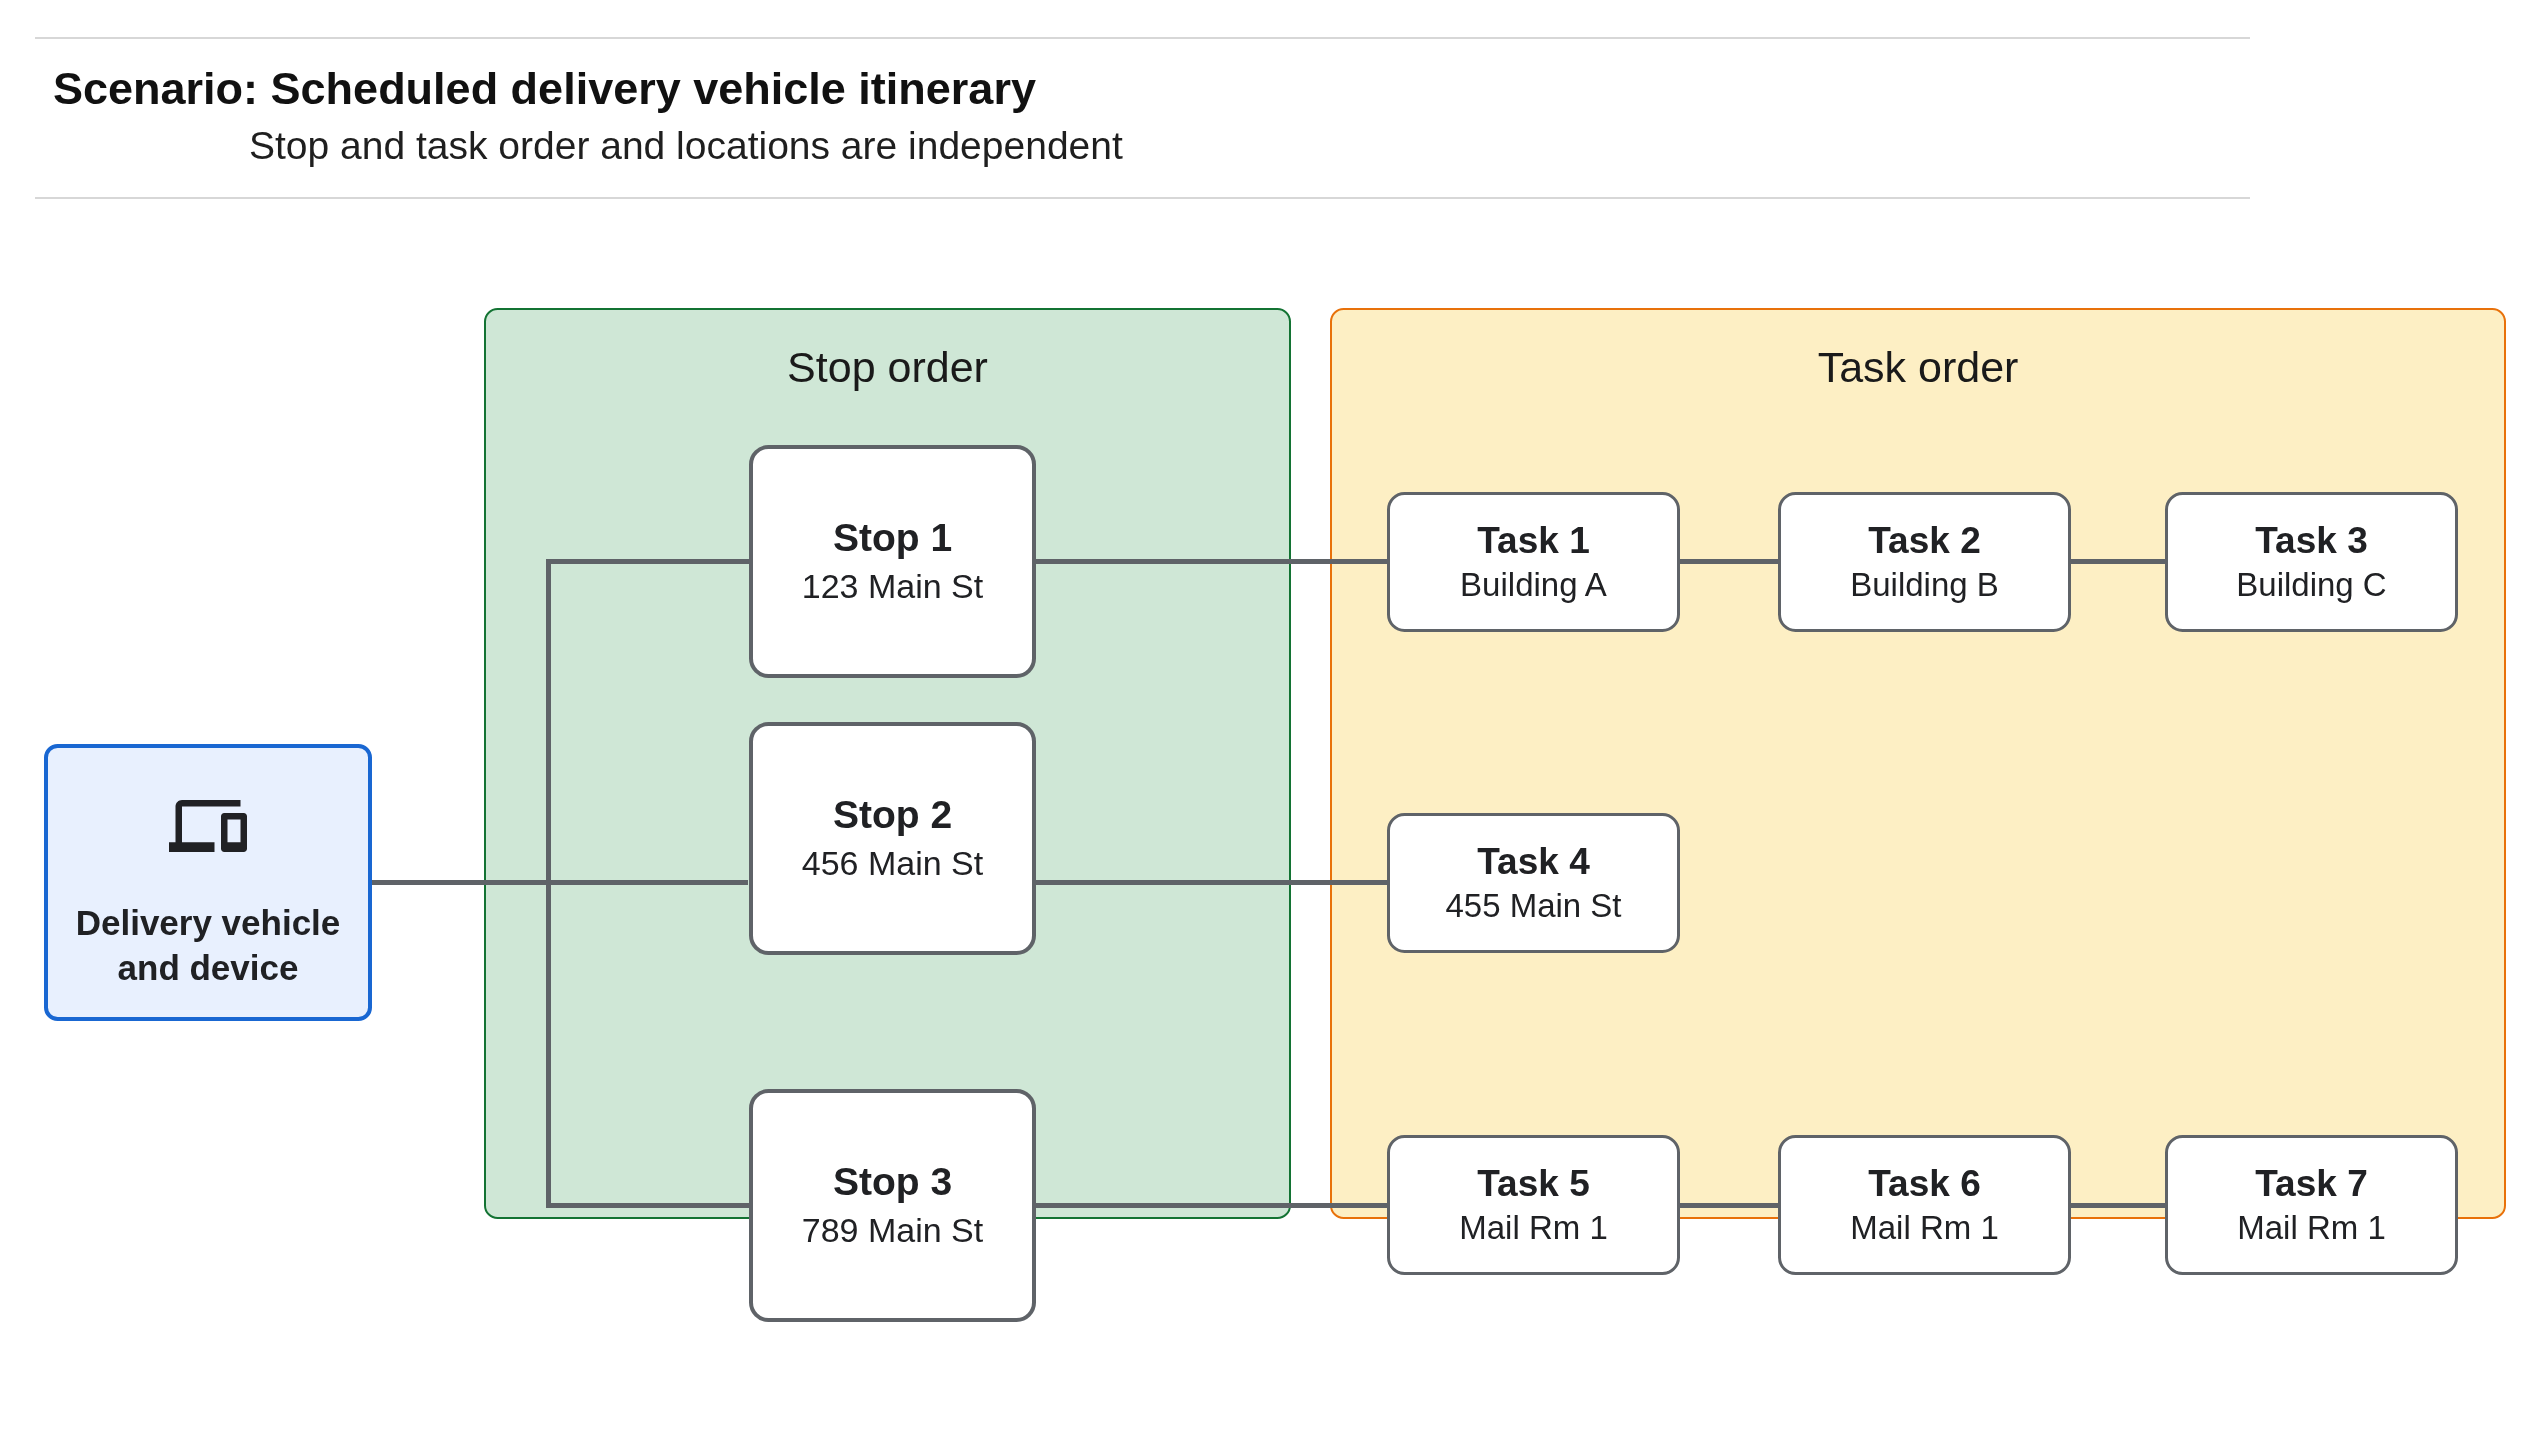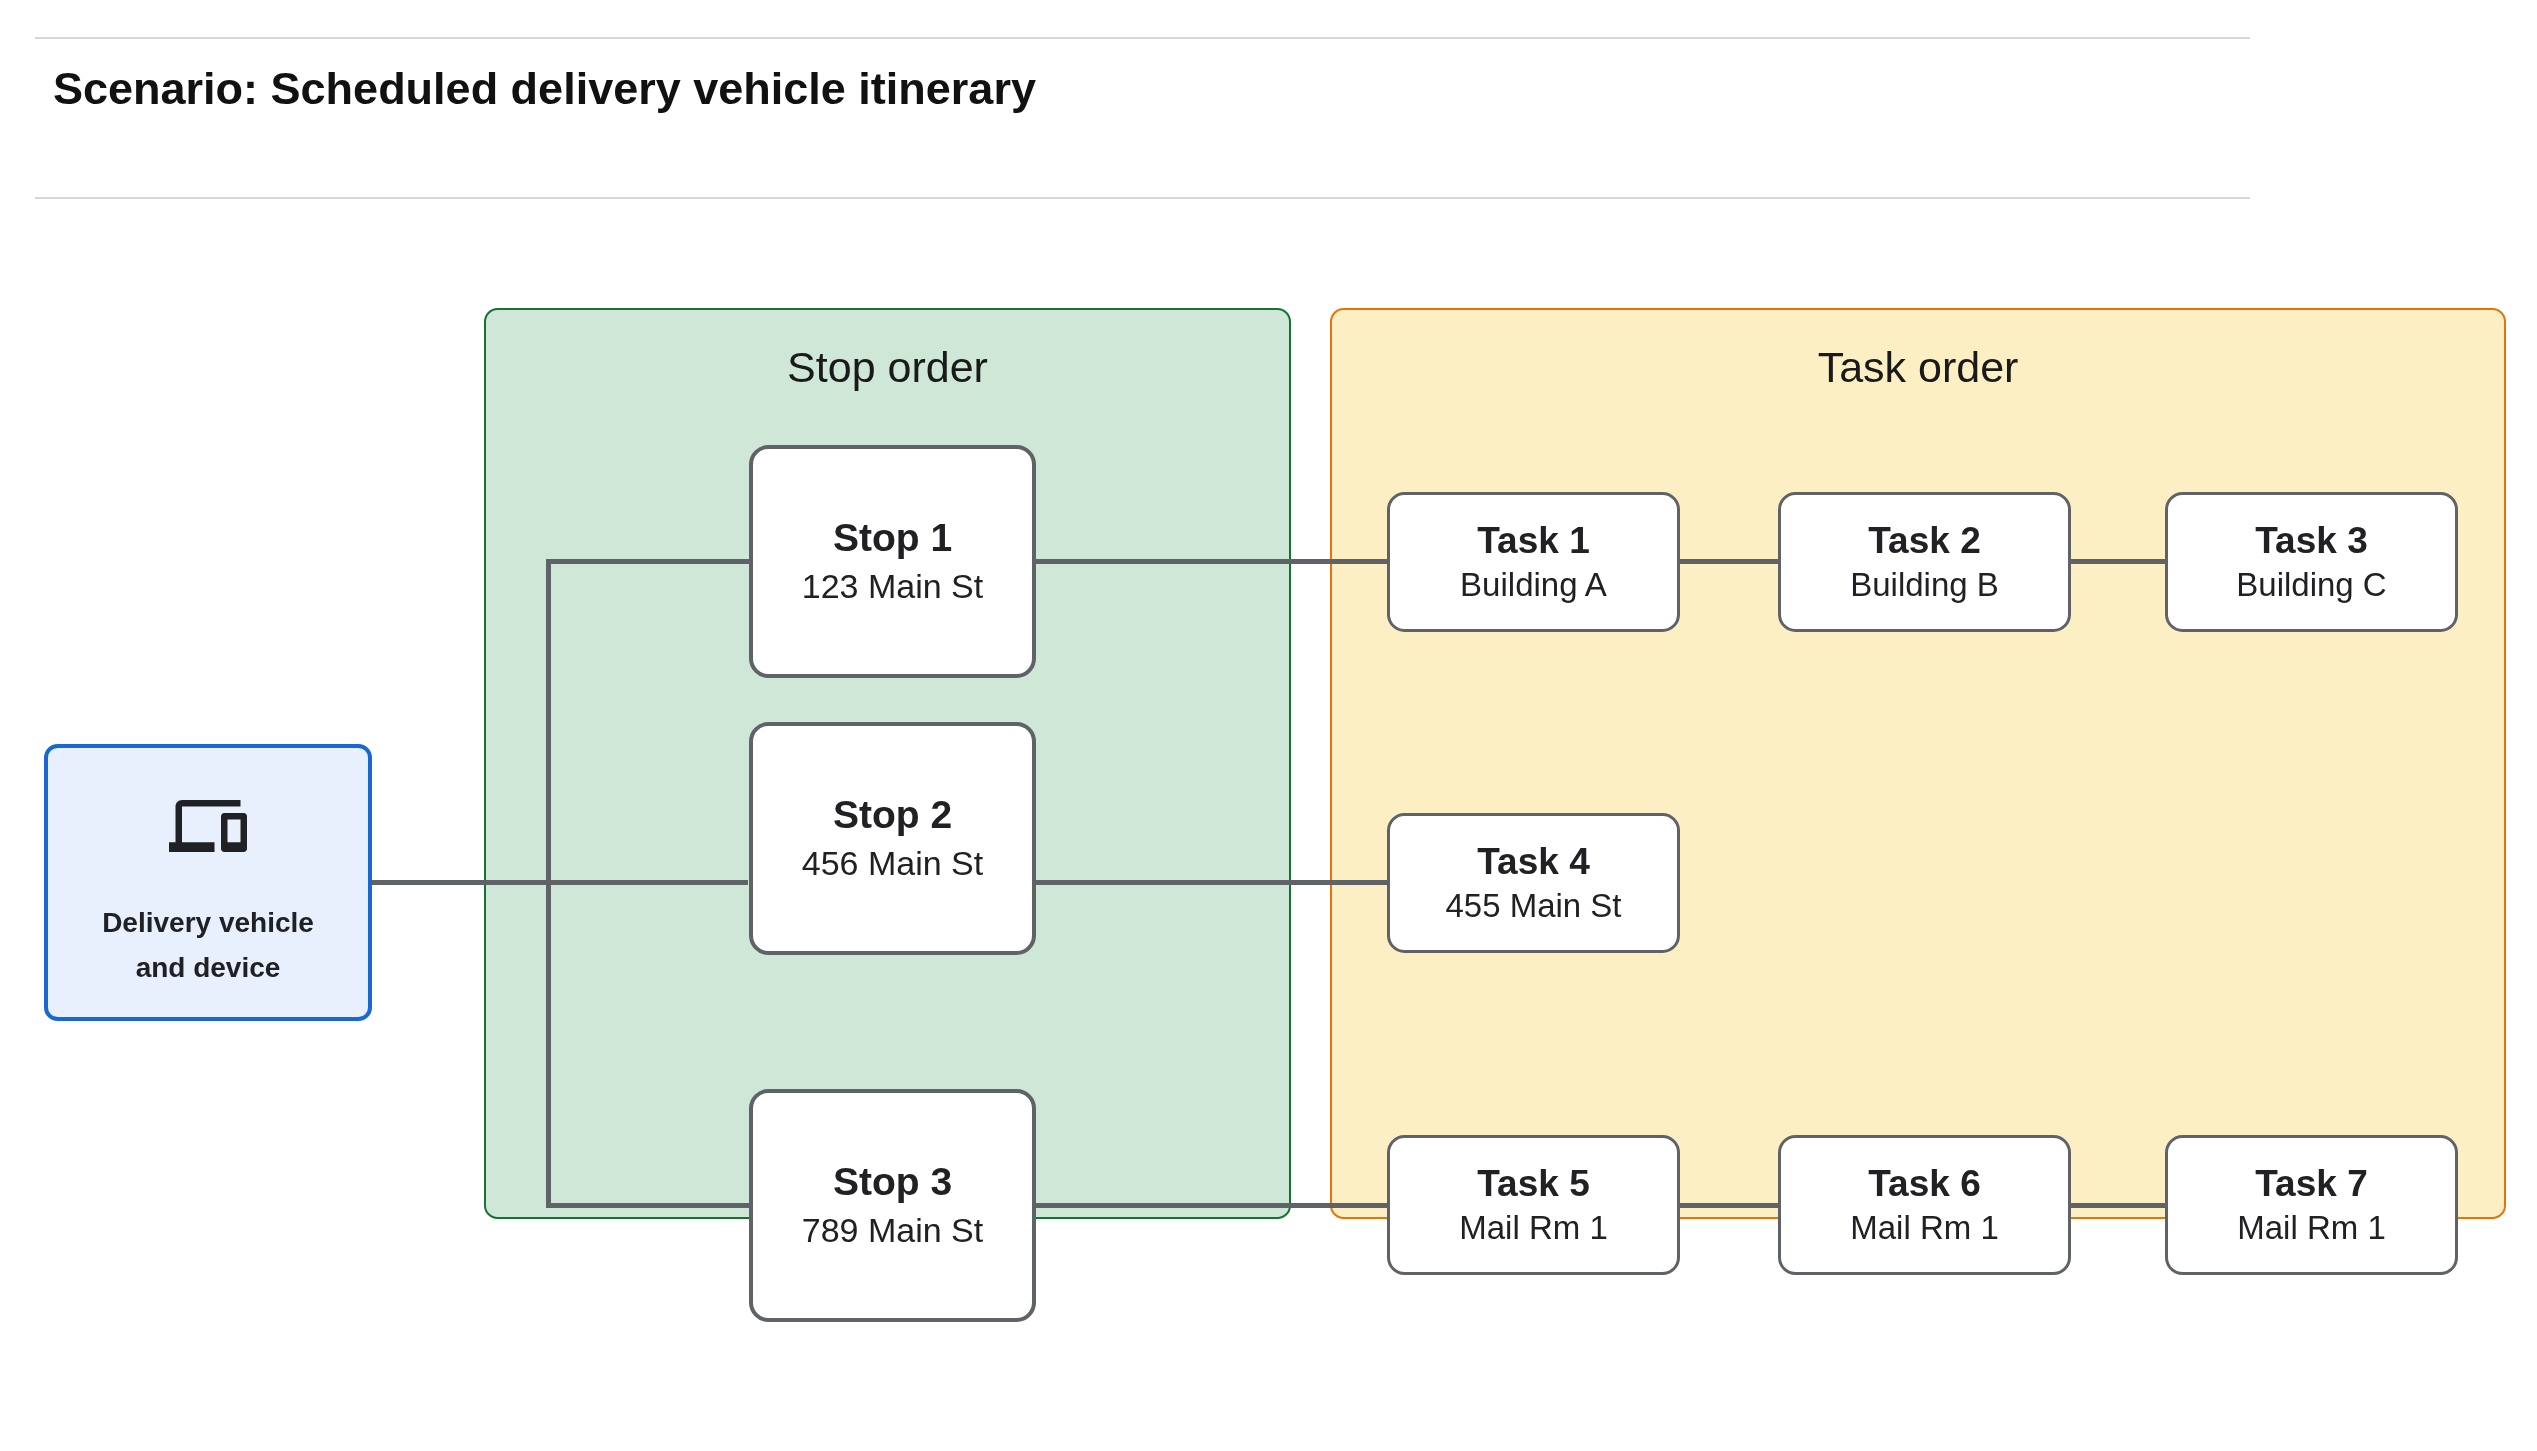--- a/index.html
+++ b/index.html
@@ -60,21 +60,21 @@
   
   .vehicle-node{
     position:absolute;left:44px;top:744px;width:328px;height:277px;
     background:#e8f0fe;border:4.8px solid #1967d2;border-radius:13.6px;
     display:flex;flex-direction:column;align-items:center;
     z-index:3;
   }
   .devices-icon{width:78px;height:78px;margin-top:39px;flex:0 0 auto;}
   .vehicle-label{
     margin-top:35px;text-align:center;
-    font-size:28px;line-height:45px;font-weight:700;color:#202124;
+    font-size:35px;line-height:45px;font-weight:700;color:#202124;
   }
 
   
   .node{
     position:absolute;background:#ffffff;border:4.8px solid #5f6368;
     display:flex;flex-direction:column;align-items:center;justify-content:center;
     text-align:center;z-index:3;
   }
   .stop-node{left:749px;width:287px;height:233px;border-radius:19.4px;}
   .stop-node .node-title{font-size:39px;line-height:50px;font-weight:700;}
@@ -94,20 +94,21 @@
   .task-6{left:1778px;top:1135px;align-items:center;}
   .task-7{left:2165px;top:1135px;}
 </style>
 </head>
 <body>
 
 <div id="canvas">
 
   <div class="rule rule-top"></div>
   <div class="page-title">Scenario: Scheduled delivery vehicle itinerary</div>
+  <div class="page-subtitle">Stop and task order and locations are independent</div>
   <div class="rule rule-bottom"></div>
 
   <div class="panel stop-panel">
     <div class="panel-title">Stop order</div>
   </div>
   <div class="panel task-panel">
     <div class="panel-title">Task order</div>
   </div>
 
   <div class="connector c-vehicle"></div>

